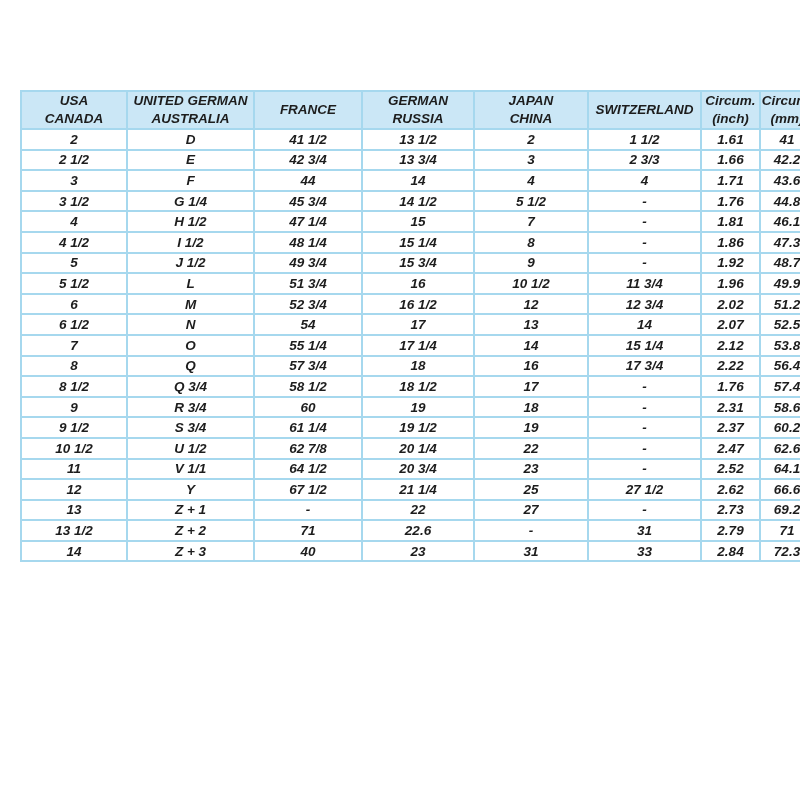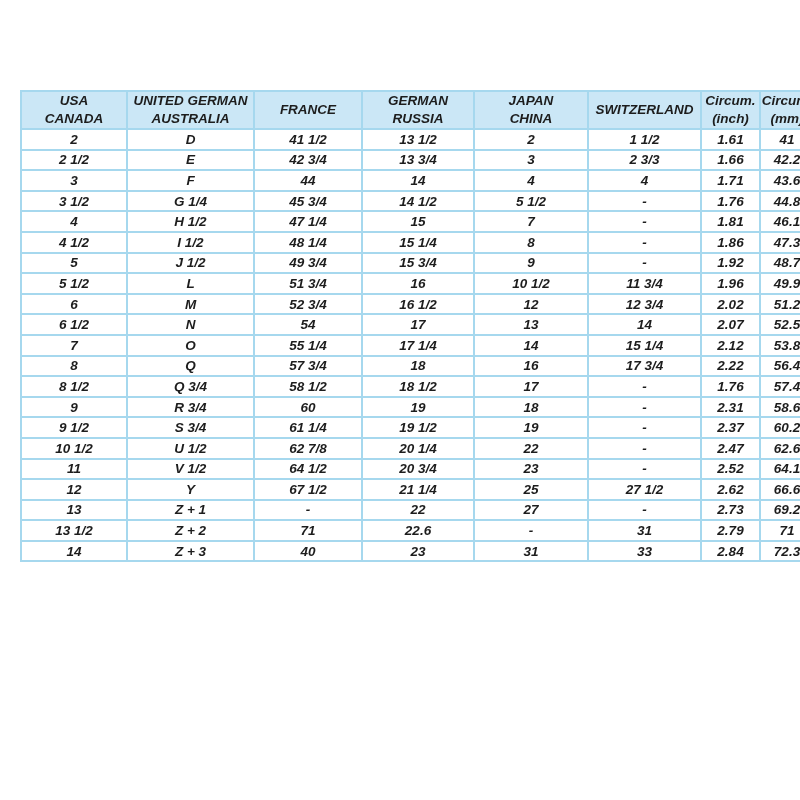--- a/index.html
+++ b/index.html
@@ -260,21 +260,21 @@
             <td>U 1/2</td>
             <td>62 7/8</td>
             <td>20 1/4</td>
             <td>22</td>
             <td>-</td>
             <td>2.47</td>
             <td>62.6</td>
           </tr>
           <tr>
             <td>11</td>
-            <td>V 1/2</td>
+            <td>V 1/1</td>
             <td>64 1/2</td>
             <td>20 3/4</td>
             <td>23</td>
             <td>-</td>
             <td>2.52</td>
             <td>64.1</td>
           </tr>
           <tr>
             <td>12</td>
             <td>Y</td>

